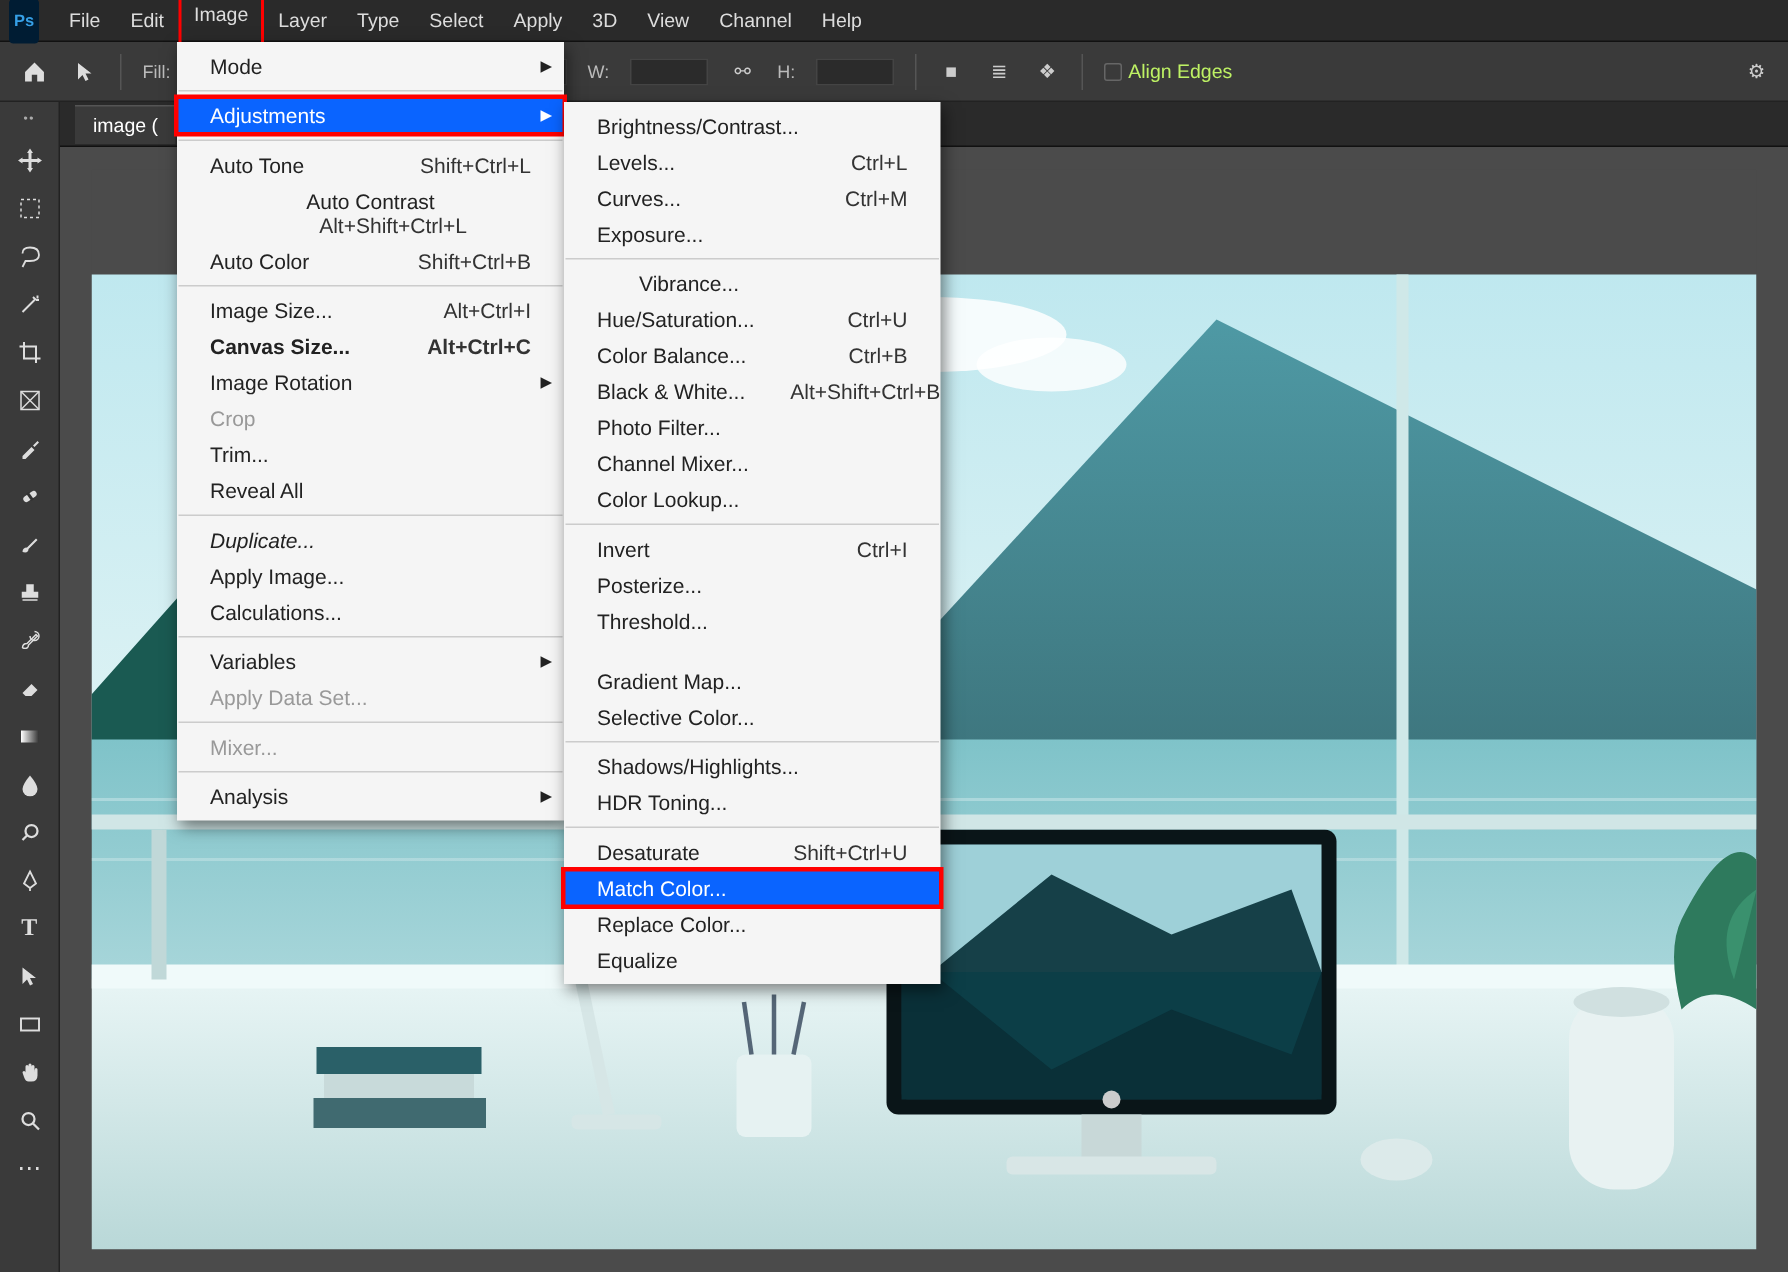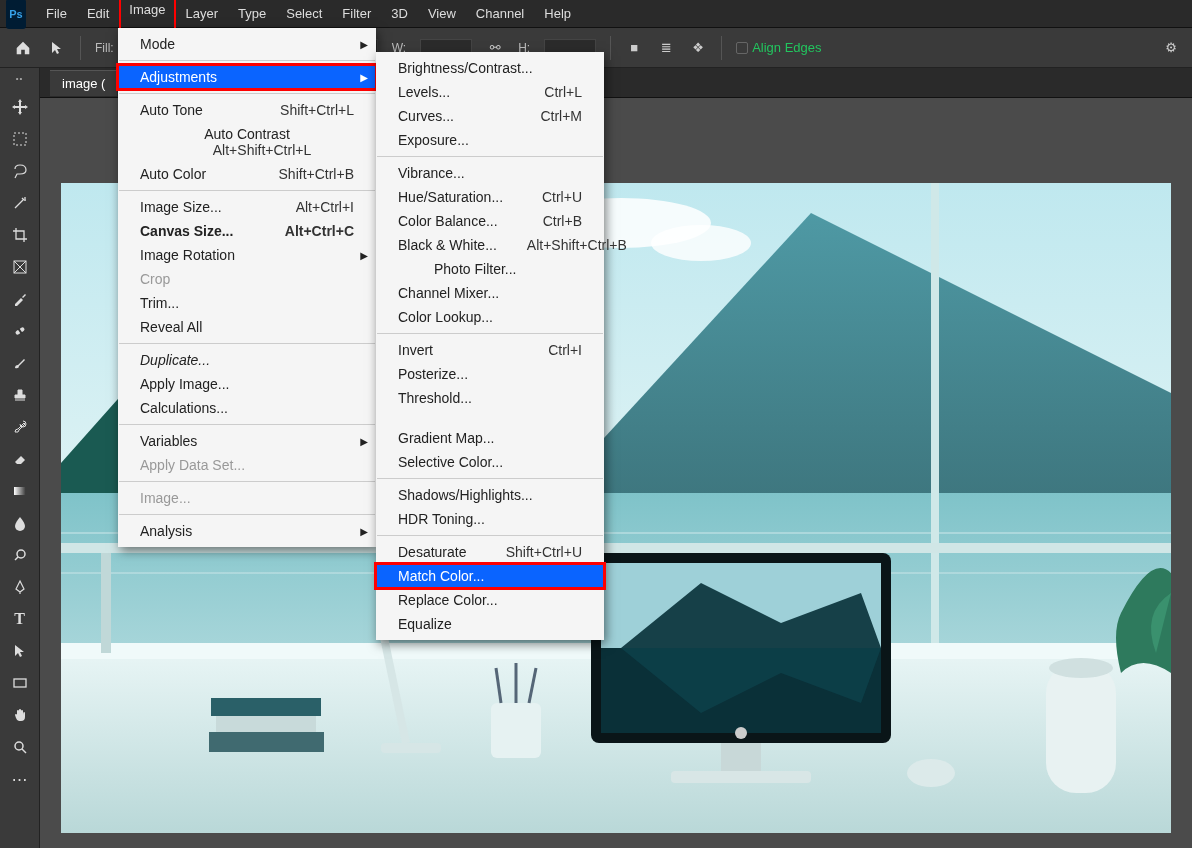--- a/index.html
+++ b/index.html
@@ -37,37 +37,37 @@
   
   .menu-panel { position:absolute; background:#f5f5f5; color:#222; box-shadow: 2px 4px 10px rgba(0,0,0,0.5); font-size:14px; padding: 4px 0; }
   .menu-row { display:flex; justify-content:space-between; align-items:center; padding: 4px 22px; white-space:nowrap; cursor:pointer; min-height:24px; }
   .menu-row .short { color:#333; margin-left: 30px; }
   .menu-row.disabled { color:#999; }
   .menu-sep { height:1px; background:#ccc; margin:4px 1px; }
   .menu-row.selected { background:#0a64ff; color:#fff; }
   .menu-arrow { position:absolute; right:8px; }
   .redoutline { outline: 3px solid #f00; outline-offset:-1px; }
   .image-menu { left:118px; top:28px; width:258px; }
-  .adj-menu { left:376px; top:52px; width:228px; }
+  .adj-menu { left:376px; top:68px; width:251px; }
 
   #canvas-bg { fill:#4b4b4b; }
 </style>
 </head>
 <body>
 
 <div class="menubar">
   <div class="ps-logo">Ps</div>
   <div id="menubar-items" style="display: flex;">
       <span class="menu-item">File</span>
       <span class="menu-item">Edit</span>
       <span class="menu-item" style="padding: 0px;"><span class="image-menu-box">Image</span></span>
       <span class="menu-item">Layer</span>
       <span class="menu-item">Type</span>
       <span class="menu-item">Select</span>
-      <span class="menu-item">Filter</span>
+      <span class="menu-item">Apply</span>
       <span class="menu-item">3D</span>
       <span class="menu-item">View</span>
       <span class="menu-item">Channel</span>
       <span class="menu-item">Help</span>
     </div>
 </div>
 
 <div class="options-bar">
   <span class="home-btn">
       <svg width="18" height="18" viewBox="0 0 20 20">
@@ -89,21 +89,21 @@
   <span class="opt-label">W:</span>
   <div class="opt-field"></div>
   <span class="opt-icon">⚯</span>
   <span class="opt-label">H:</span>
   <div class="opt-field"></div>
   <div class="opt-sep"></div>
   <span class="opt-icon">■</span>
   <span class="opt-icon">≣</span>
   <span class="opt-icon">❖</span>
   <div class="opt-sep"></div>
-  <label style="display:flex;align-items:center;gap:4px;color:#22c55e">
+  <label style="display:flex;align-items:center;gap:4px;color:#bef264">
     <span style="width:12px;height:12px;border:1px solid #666;border-radius:2px;display:inline-block"></span>
     <span>Align Edges</span>
   </label>
   <span class="gear opt-icon">⚙</span>
 </div>
 
 <div class="doc-tabs">
   <div style="position:absolute;left:8px;color:#aaa;font-size:10px">»</div>
   <div class="doc-tab">image (</div>
 </div>
@@ -364,21 +364,21 @@
     <div class="menu-sep"></div>
     <div class="menu-row" style="position: relative;">
       <span>Variables</span>
       <span class="menu-arrow" style="font-size: 10px;">▶</span>
     </div>
     <div class="menu-row disabled" style="position: relative;">
       <span>Apply Data Set...</span>
     </div>
     <div class="menu-sep"></div>
     <div class="menu-row disabled" style="position: relative;">
-      <span>Image...</span>
+      <span>Mixer...</span>
     </div>
     <div class="menu-sep"></div>
     <div class="menu-row" style="position: relative;">
       <span>Analysis</span>
       <span class="menu-arrow" style="font-size: 10px;">▶</span>
     </div>
   </div>
 
 <div class="menu-panel adj-menu" id="adj-menu">
     <div class="menu-row" style="position: relative;">
@@ -389,36 +389,36 @@
       <span class="short">Ctrl+L</span>
     </div>
     <div class="menu-row" style="position: relative; justify-content: space-between;">
       <span>Curves...</span>
       <span class="short">Ctrl+M</span>
     </div>
     <div class="menu-row" style="position: relative;">
       <span>Exposure...</span>
     </div>
     <div class="menu-sep"></div>
-    <div class="menu-row" style="position: relative;">
+    <div class="menu-row" style="position: relative; margin-left: 28px;">
       <span>Vibrance...</span>
     </div>
     <div class="menu-row" style="position: relative;">
       <span>Hue/Saturation...</span>
       <span class="short">Ctrl+U</span>
     </div>
     <div class="menu-row" style="position: relative;">
       <span>Color Balance...</span>
       <span class="short">Ctrl+B</span>
     </div>
     <div class="menu-row" style="position: relative;">
       <span>Black &amp; White...</span>
       <span class="short">Alt+Shift+Ctrl+B</span>
     </div>
-    <div class="menu-row" style="position: relative; margin-left: 36px;">
+    <div class="menu-row" style="position: relative;">
       <span>Photo Filter...</span>
     </div>
     <div class="menu-row" style="position: relative;">
       <span>Channel Mixer...</span>
     </div>
     <div class="menu-row" style="position: relative;">
       <span>Color Lookup...</span>
     </div>
     <div class="menu-sep"></div>
     <div class="menu-row" style="position: relative;">

